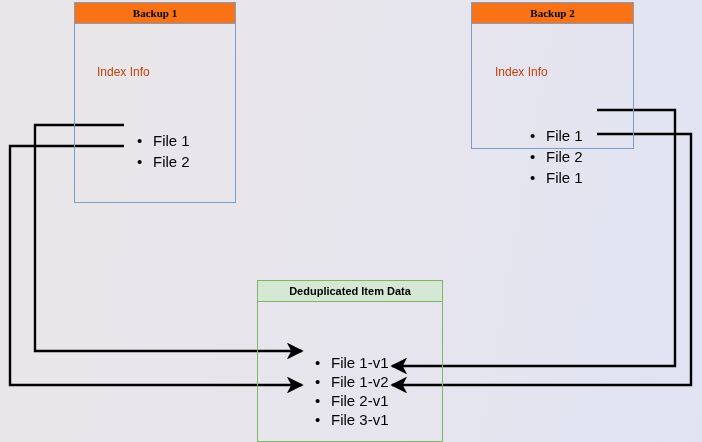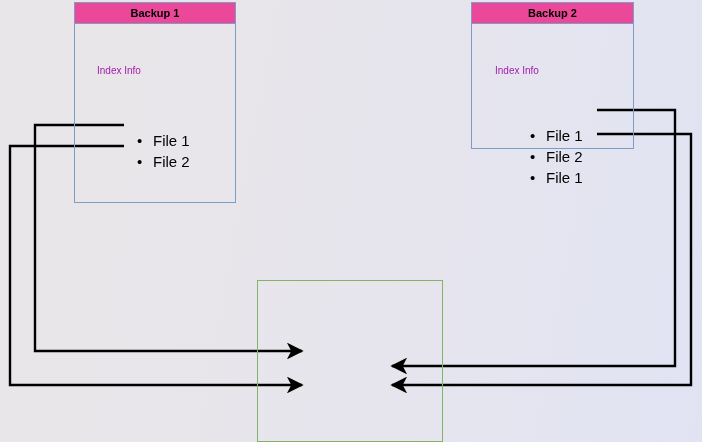--- a/index.html
+++ b/index.html
@@ -38,35 +38,36 @@
     box-sizing: border-box;
     height: 21px;
     line-height: 20px;
     text-align: center;
     font-size: 11px;
     font-weight: bold;
     color: #000000;
     border-bottom: 1px solid #7b9ec9;
   }
   .box.blue .box-header {
-    background: #ec4899;
+    background: #f97316;
     border-bottom-color: #7b9ec9;
+    font-family: Liberation Serif, serif;
   }
   .box.green .box-header {
     background: #d5e8d4;
     border-bottom-color: #82b366;
   }
   .box-body {
     position: relative;
     height: calc(100% - 21px);
   }
   .index-label {
     position: absolute;
-    font-size: 10px;
-    color: #a21caf;
+    font-size: 12px;
+    color: #c2410c;
     white-space: nowrap;
   }
   .file-list {
     position: absolute;
     margin: 12px;
     padding: 0;
     list-style: none;
   }
   .file-list li {
     font-size: 15px;
@@ -125,15 +126,24 @@
       <div class="index-label" style="left:23px; top:41px;">Index Info</div>
       <ul class="file-list" id="b2-list" style="left:46px; top:89px;">
         <li>File 1</li>
         <li>File 2</li>
         <li>File 1</li>
       </ul>
     </div>
   </div>
 
   <div class="box green" style="left:257px; top:280px; width:186px; height:162px;">
+    <div class="box-header">Deduplicated Item Data</div>
+    <div class="box-body">
+      <ul class="file-list" id="dd-list" style="left:45px; top:39px;">
+        <li>File 1-v1</li>
+        <li>File 1-v2</li>
+        <li>File 2-v1</li>
+        <li>File 3-v1</li>
+      </ul>
+    </div>
   </div>
 
 </div>
 
 </body></html>

